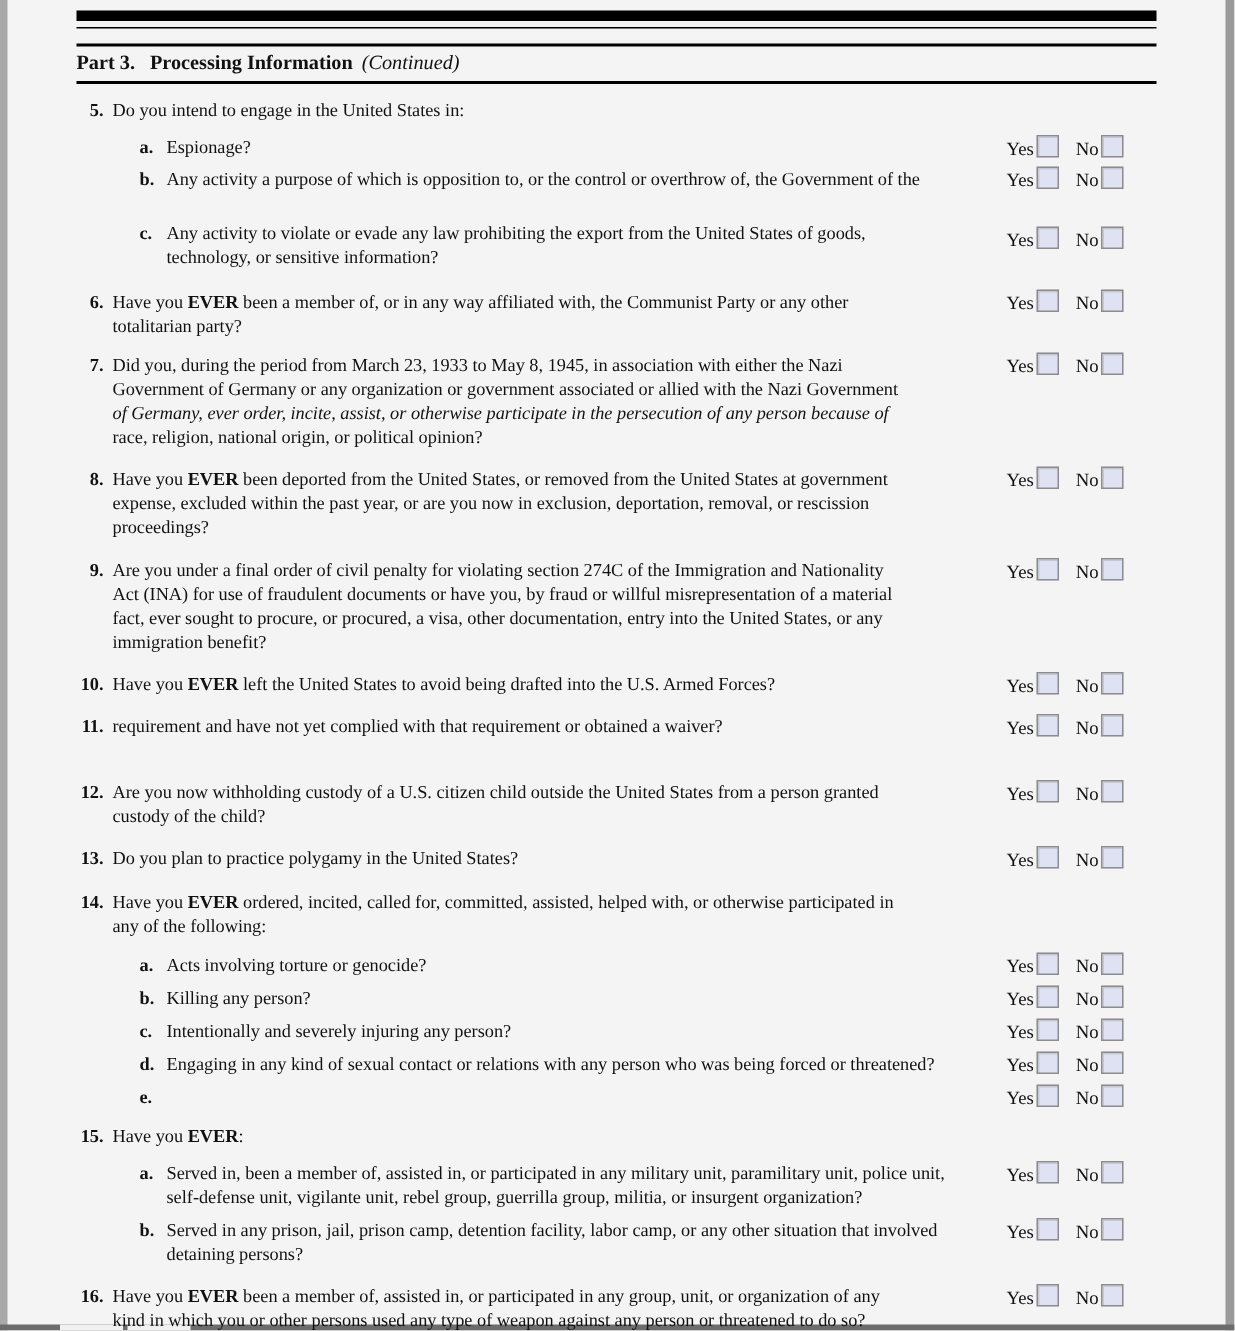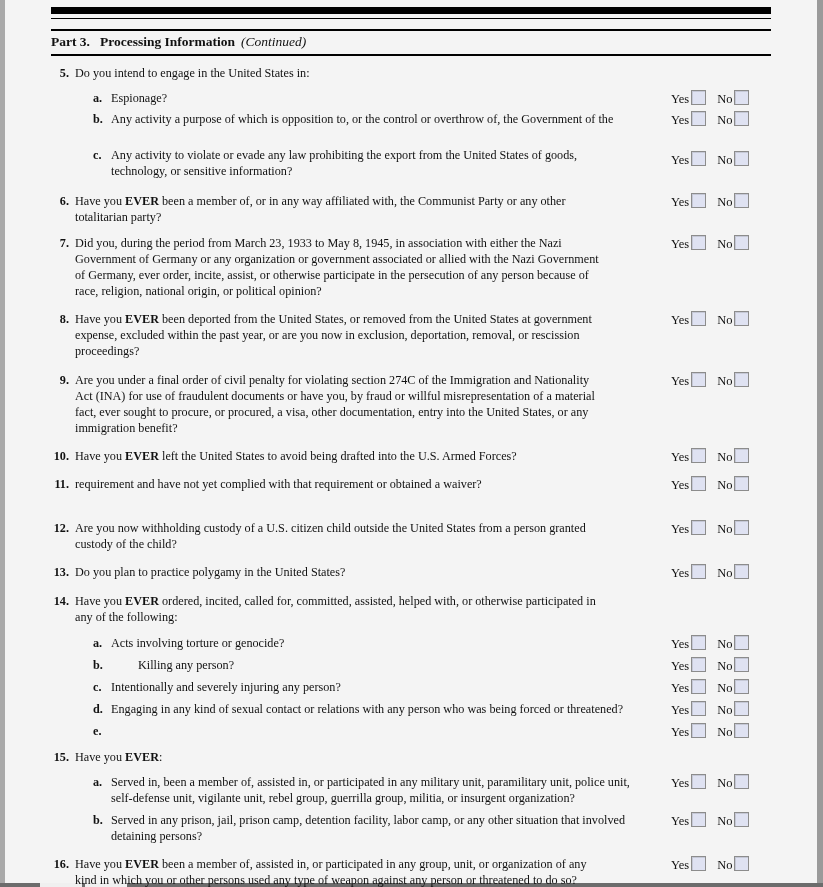--- a/index.html
+++ b/index.html
@@ -101,21 +101,21 @@
           <div style="white-space: nowrap;">Have you <b>EVER</b> been a member of, or in any way affiliated with, the Communist Party or any other</div>
           <div style="white-space: nowrap;">totalitarian party?</div>
         </div>
       </div>
       <div class="yn" style="top: 189px;"><span class="lbl">Yes</span><span class="box"></span><span class="no-wrap"><span class="lbl">No</span><span class="box"></span></span></div>
       <div class="q" style="top: 231px; left: 0px; width: 600px; height: 64px;">
         <span class="num">7.</span>
         <div class="txt">
           <div style="white-space: nowrap;">Did you, during the period from March 23, 1933 to May 8, 1945, in association with either the Nazi</div>
           <div style="white-space: nowrap;">Government of Germany or any organization or government associated or allied with the Nazi Government</div>
-          <div style="white-space: nowrap;">of Germany, ever order, incite, assist, or otherwise participate in the persecution of any person because of</div>
+          <div style="white-space: nowrap; font-style: italic;">of Germany, ever order, incite, assist, or otherwise participate in the persecution of any person because of</div>
           <div style="white-space: nowrap;">race, religion, national origin, or political opinion?</div>
         </div>
       </div>
       <div class="yn" style="top: 231px;"><span class="lbl">Yes</span><span class="box"></span><span class="no-wrap"><span class="lbl">No</span><span class="box"></span></span></div>
       <div class="q" style="top: 307px; left: 0px; width: 600px; height: 48px;">
         <span class="num">8.</span>
         <div class="txt">
           <div style="white-space: nowrap;">Have you <b>EVER</b> been deported from the United States, or removed from the United States at government</div>
           <div style="white-space: nowrap;">expense, excluded within the past year, or are you now in exclusion, deportation, removal, or rescission</div>
           <div style="white-space: nowrap;">proceedings?</div>
@@ -171,21 +171,21 @@
       <div class="q sub" style="top: 631px; left: 42px; width: 560px; height: 16px;">
         <span class="num">a.</span>
         <div class="txt">
           <div style="white-space: nowrap;">Acts involving torture or genocide?</div>
         </div>
       </div>
       <div class="yn" style="top: 631px;"><span class="lbl">Yes</span><span class="box"></span><span class="no-wrap"><span class="lbl">No</span><span class="box"></span></span></div>
       <div class="q sub" style="top: 653px; left: 42px; width: 560px; height: 16px;">
         <span class="num">b.</span>
         <div class="txt">
-          <div style="white-space: nowrap; margin-left: 27px;">Killing any person?</div>
+          <div style="white-space: nowrap;">Killing any person?</div>
         </div>
       </div>
       <div class="yn" style="top: 653px;"><span class="lbl">Yes</span><span class="box"></span><span class="no-wrap"><span class="lbl">No</span><span class="box"></span></span></div>
       <div class="q sub" style="top: 675px; left: 42px; width: 560px; height: 16px;">
         <span class="num">c.</span>
         <div class="txt">
           <div style="white-space: nowrap;">Intentionally and severely injuring any person?</div>
         </div>
       </div>
       <div class="yn" style="top: 675px;"><span class="lbl">Yes</span><span class="box"></span><span class="no-wrap"><span class="lbl">No</span><span class="box"></span></span></div>

